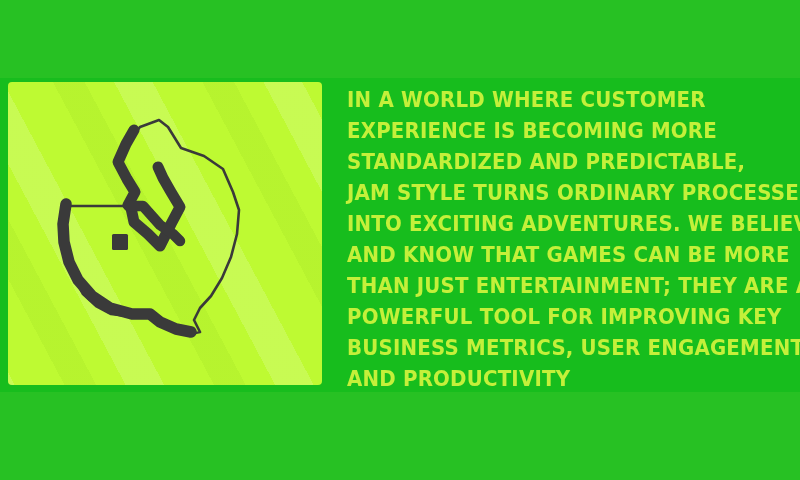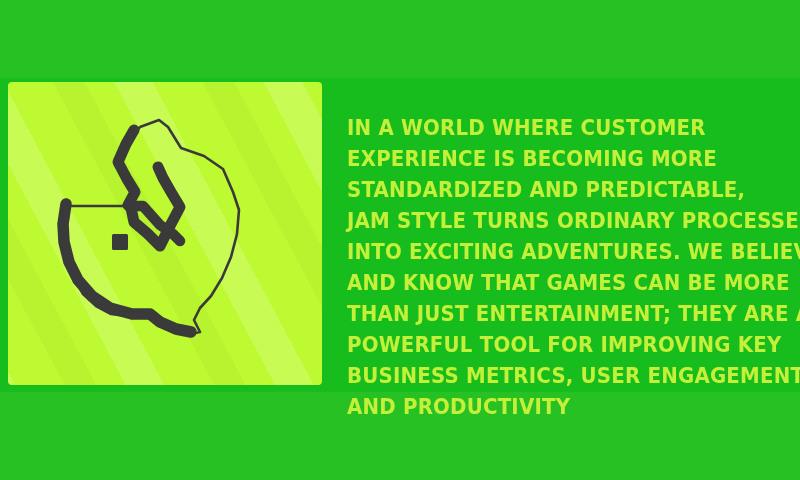--- a/index.html
+++ b/index.html
@@ -31,21 +31,21 @@
       rgba(255,255,255,0.00) 60px,
       rgba(255,255,255,0.00) 104px,
       rgba(150,215,30,0.18) 104px,
       rgba(150,215,30,0.18) 132px
     );
   }
   .panel-art{position:absolute;left:0;top:0;width:314px;height:303px;}
 
   
   .copy{
-    position:absolute;left:347px;top:113px;width:440px;
+    position:absolute;left:347px;top:85px;width:440px;
   }
   .copy-line{
     display:block;
     color:#c4f03a;
     font-family:"DejaVu Sans", sans-serif;
     font-weight:700;
     font-size:20.5px;
     line-height:31px;
     letter-spacing:0.2px;
     text-transform:uppercase;

